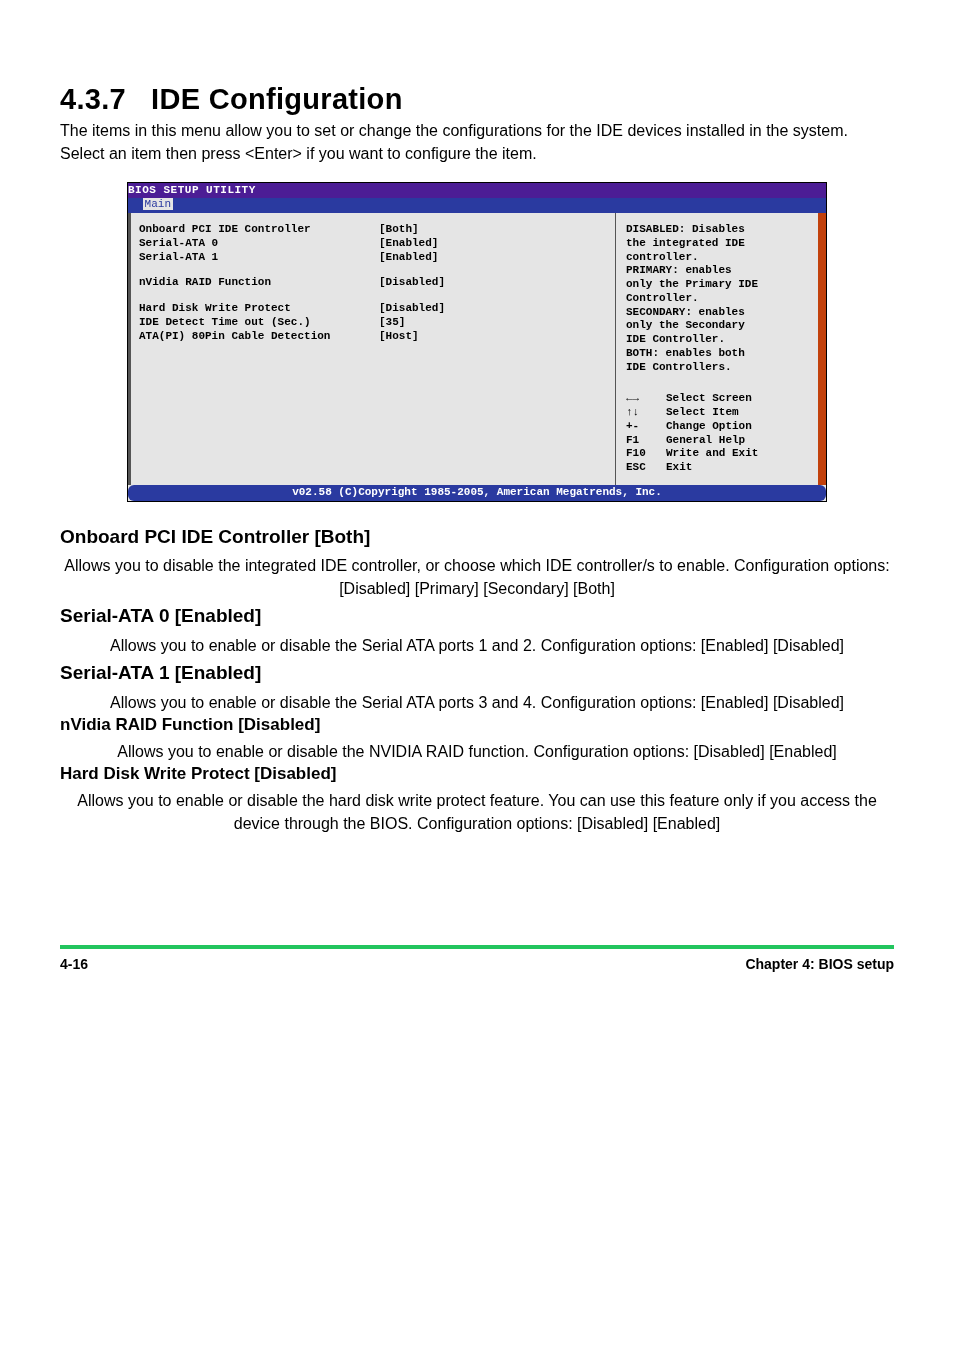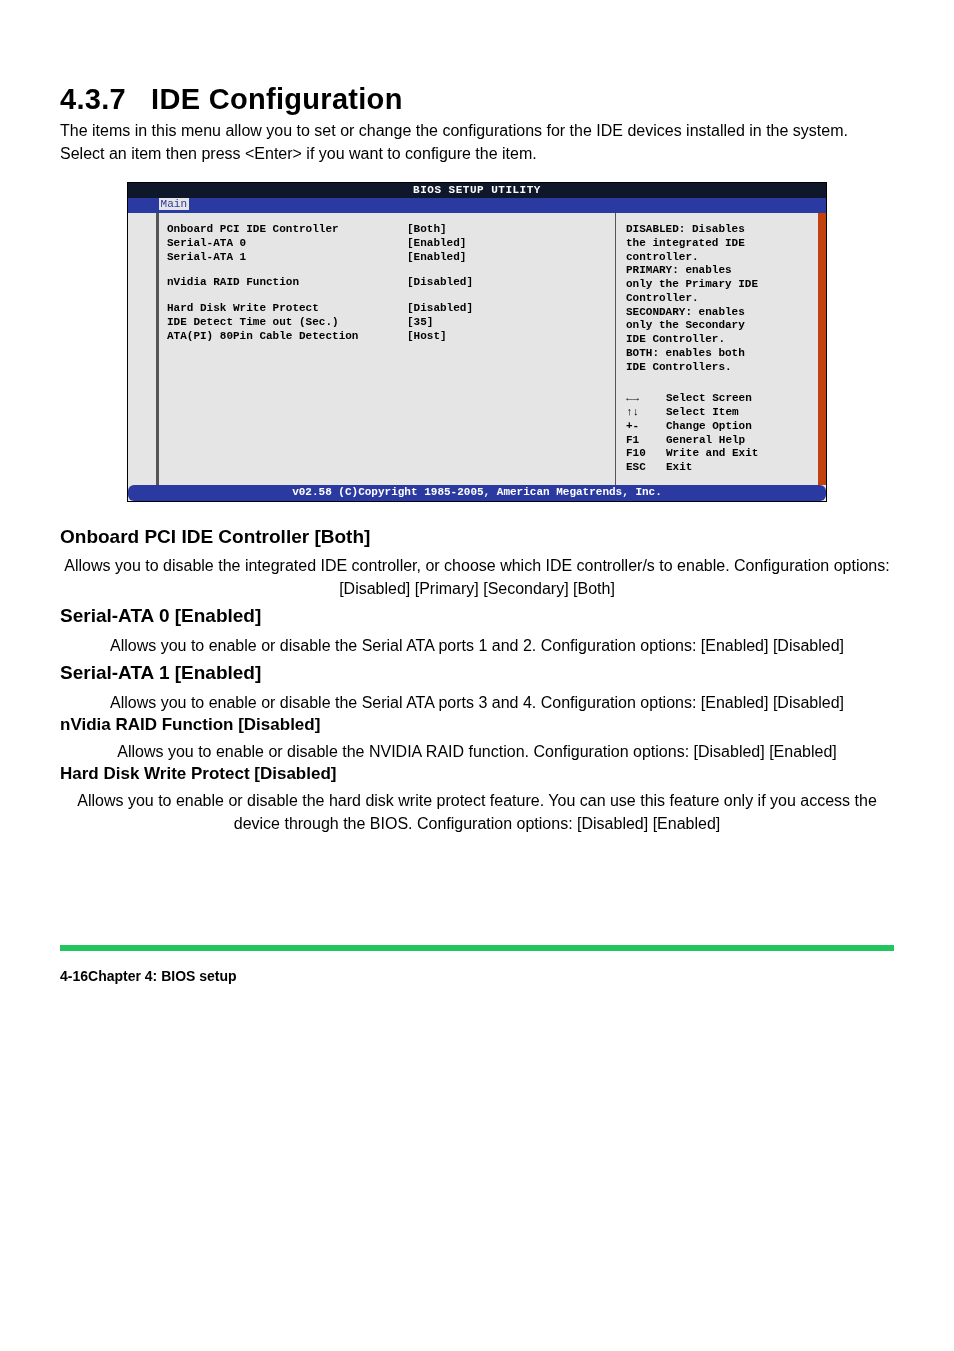--- a/index.html
+++ b/index.html
@@ -25,42 +25,41 @@
     .bios-box {
       width: 700px;
       margin: 0 auto 22px auto;
       border: 1px solid #000;
       background: #e5e5e5;
       font-family: "Courier New", monospace;
       font-size: 11px;
       line-height: 1.25;
     }
     .bios-titlebar {
-      background: #0f172a;
+      background: #4c1d95;
       color: #fff;
-      text-align: center;
+      text-align: left;
       font-weight: bold;
       padding: 1px 0;
       letter-spacing: 0.5px;
     }
     .bios-menubar {
       background: #2a3aa0;
       color: #fff;
-      padding: 0 6px 1px 24px;
+      padding: 0 6px 1px 8px;
     }
     .bios-menubar span.active {
       background: #e5e5e5;
       color: #2a3aa0;
       padding: 0 2px;
     }
     .bios-body {
       display: flex;
       align-items: stretch;
       background: #e5e5e5;
-      padding-left: 28px;
     }
     .bios-left {
       flex: 1;
       padding: 10px 8px;
       border-right: 1px solid #555;
       border-left: 3px solid #555;
     }
     .bios-right {
       width: 210px;
       padding: 10px 10px;
@@ -95,25 +94,25 @@
       font-size: 17px;
       font-weight: bold;
       margin-bottom: 4px;
     }
     p.desc {
       font-size: 16px;
       line-height: 1.4;
       text-align: center;
     }
     .footer-line {
-      border-top: 6px solid #22c55e;
+      border-top: 4px solid #22c55e;
       margin-top: 110px;
-      padding-top: 16px;
+      padding-top: 6px;
       display: flex;
-      justify-content: flex-start;
+      justify-content: space-between;
       font-size: 14px;
       font-weight: bold;
     }
   </style>
 </head>
 <body>
 
 <h1 class="section-num">
   <span>4.3.7</span>&nbsp;&nbsp;
   <span>IDE Configuration</span>

